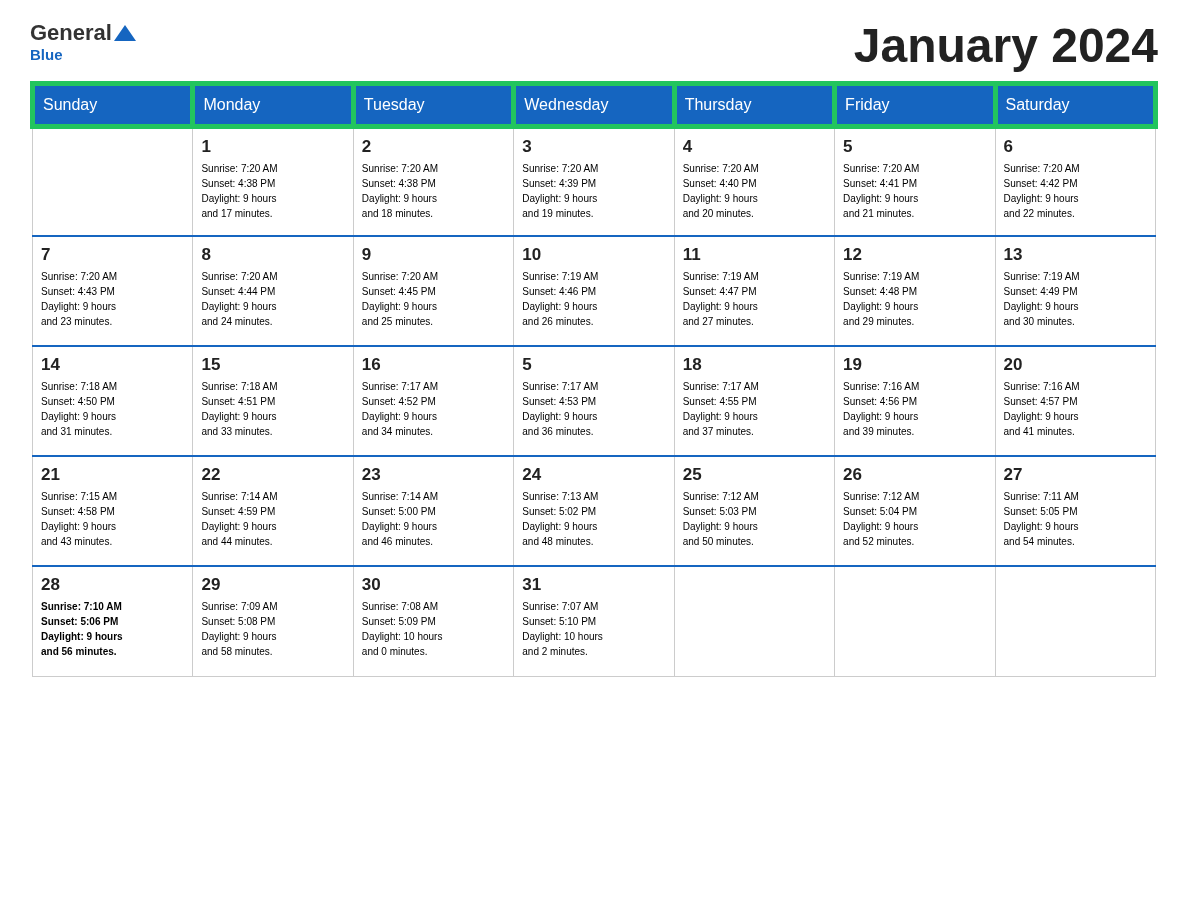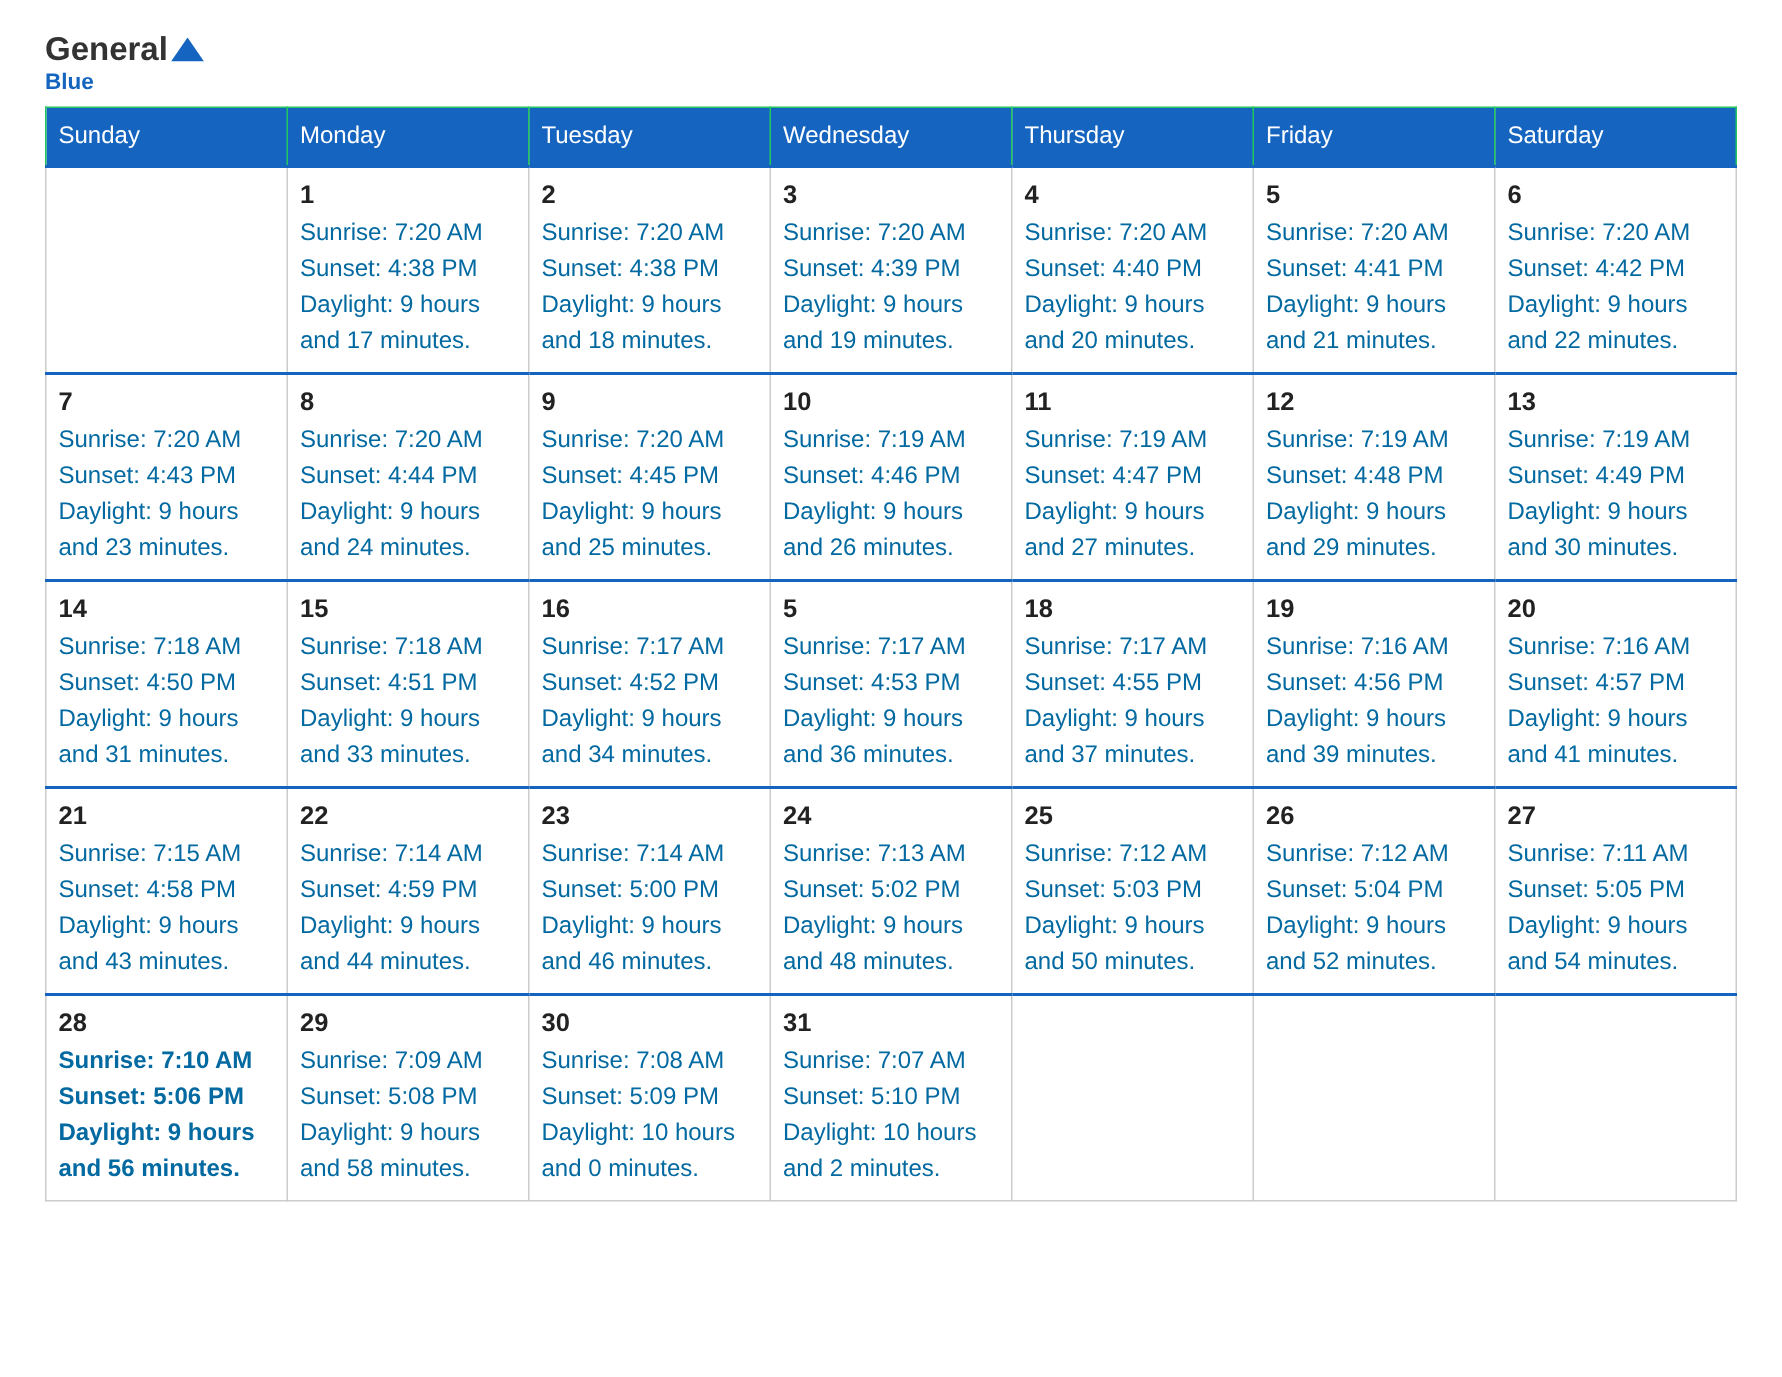--- a/index.html
+++ b/index.html
@@ -53,39 +53,39 @@
       border-collapse: collapse;
       margin-top: 8px;
     }
     .calendar-table th {
       background-color: #1565C0;
       color: #ffffff;
       padding: 10px 8px;
       text-align: left;
       font-size: 16px;
       font-weight: normal;
-      border: 1px solid #22c55e;
+      border: 5px solid #22c55e;
     }
     .calendar-table td {
       border: 1px solid #ccc;
       vertical-align: top;
       padding: 8px;
       width: 14.28%;
       height: 110px;
     }
     .day-number {
       font-size: 17px;
       font-weight: bold;
       color: #222;
       display: block;
       margin-bottom: 4px;
     }
     .day-info {
-      font-size: 16px;
-      color: #0369a1;
+      font-size: 10px;
+      color: #000000;
       line-height: 1.5;
     }
     .empty-cell {
       background: #fff;
     }
     tr.week-row td {
       border-top: 2px solid #1565C0;
     }
   </style>
 </head>
@@ -97,20 +97,21 @@
       <span class="logo-text-general">General</span>
       <div style="display:flex; flex-direction:column; align-items:center; margin-left:2px;">
         <svg width="22" height="16" viewBox="0 0 22 16">
           <polygon points="11,0 22,16 0,16" fill="#1565C0"></polygon>
         </svg>
       </div>
     </div>
     <span class="logo-text-blue">Blue</span>
   </div>
   <div class="title-area">
+    <div class="month-title">January 2024</div>
   </div>
 </div>
 
 <table class="calendar-table">
   <thead>
     <tr>
     <th>Sunday</th>
         <th>Monday</th>
         <th>Tuesday</th>
         <th>Wednesday</th>

